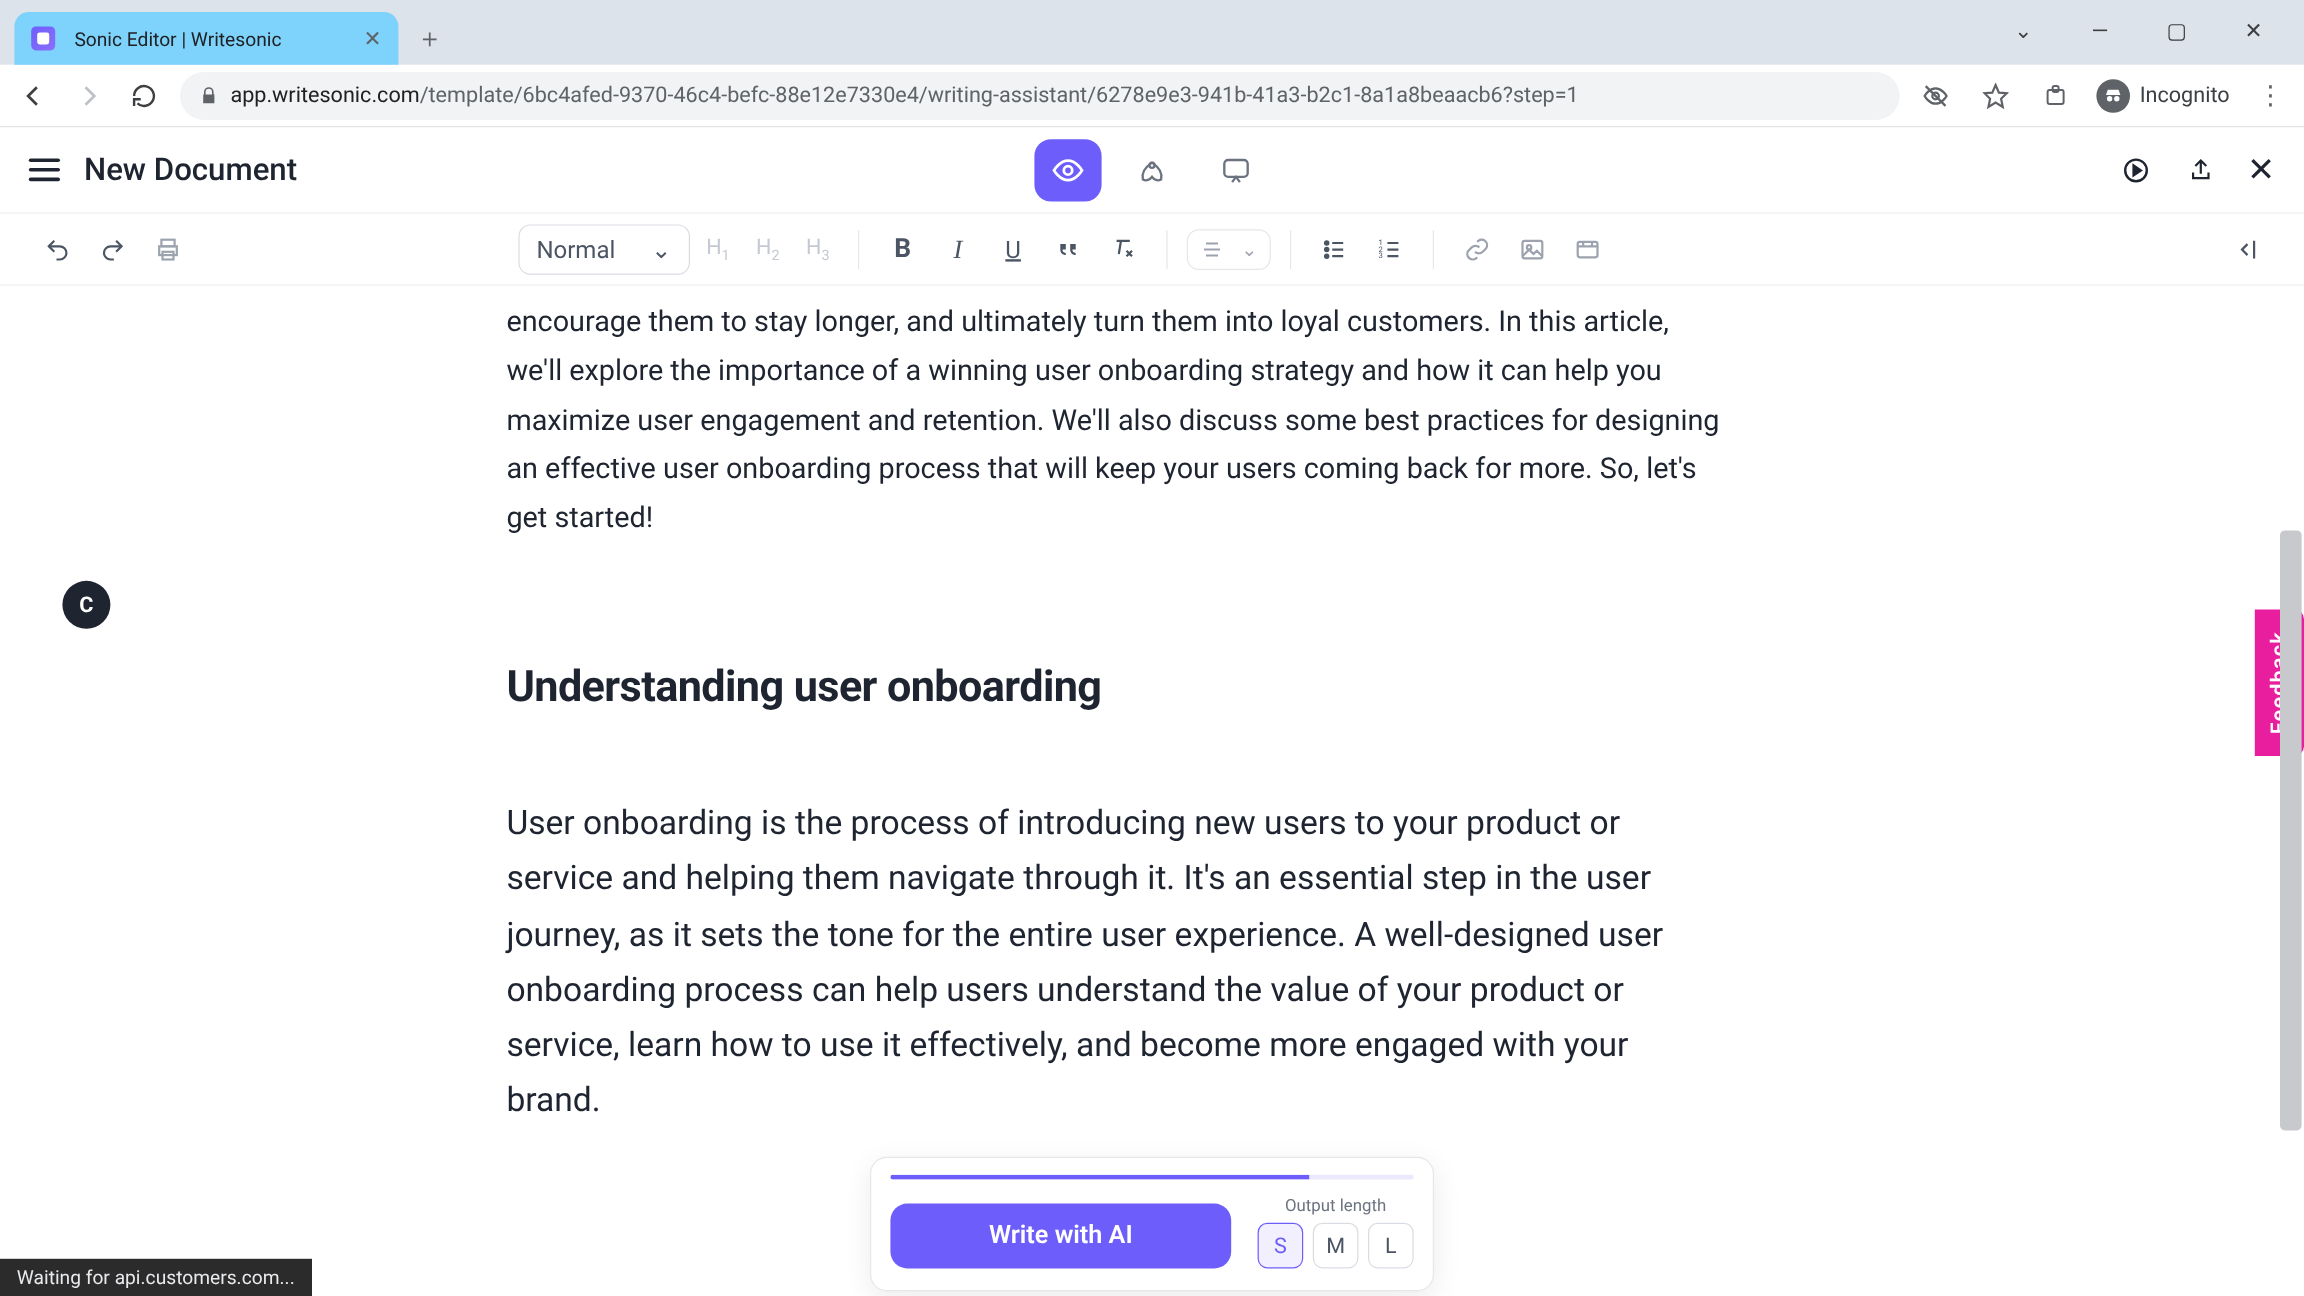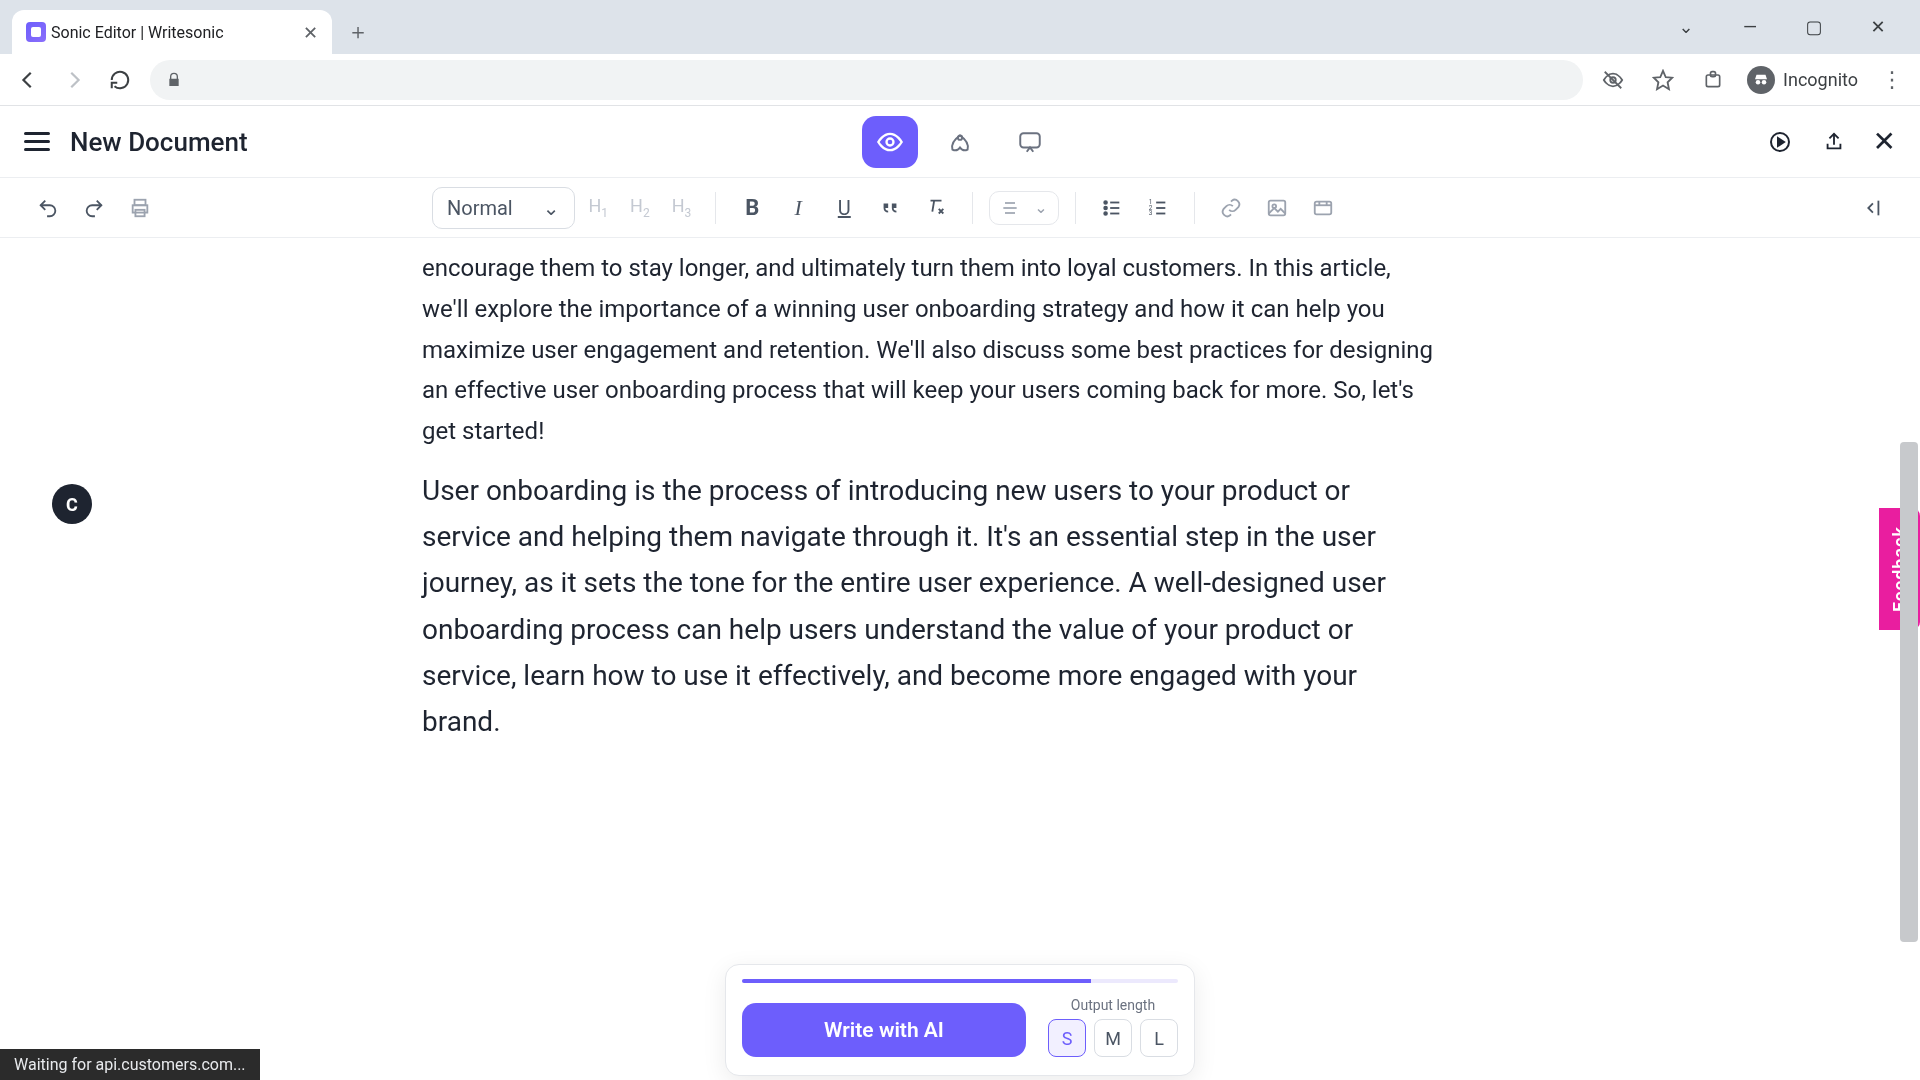--- a/index.html
+++ b/index.html
@@ -1,20 +1,20 @@
 <!DOCTYPE html>
 <html><head>
 <meta charset="utf-8">
 <style>
 * { margin: 0; padding: 0; box-sizing: border-box; font-family: -apple-system, BlinkMacSystemFont, "Segoe UI", Roboto, sans-serif; }
 body { width: 1920px; height: 1080px; overflow: hidden; position: relative; background: #fff; }
 
 
 .browser-top { background: #dde3ea; height: 54px; display: flex; align-items: flex-end; padding: 0 12px; }
-.tab { background: #ffffff; border-radius: 12px 12px 0 0; height: 44px; display: flex; align-items: center; padding: 0 14px; gap: 5px; min-width: 320px; }
+.tab { background: #7dd3fc; border-radius: 12px 12px 0 0; height: 44px; display: flex; align-items: center; padding: 0 14px; gap: 16px; min-width: 320px; }
 .tab .favicon { width: 20px; height: 20px; background: linear-gradient(135deg,#6d5efc,#8b6ffb); border-radius: 4px; display:flex;align-items:center;justify-content:center;}
 .tab .favicon::before{content:"";width:10px;height:10px;background:#fff;border-radius:2px;}
 .tab .title { font-size: 16px; color: #202124; flex: 1; }
 .tab .close-x { font-size: 18px; color: #5f6368; cursor: pointer; }
 .newtab { width: 36px; height: 36px; display:flex;align-items:center;justify-content:center;color:#5f6368;font-size:22px;margin-left:8px;margin-bottom:4px;cursor:pointer;}
 .window-controls { margin-left: auto; display: flex; gap: 28px; padding-right: 12px; padding-bottom: 10px; color: #3c4043; }
 .window-controls span { font-size: 18px; cursor: pointer; display:flex;align-items:center;justify-content:center;width:36px;height:36px;}
 
 .addr-bar { height: 52px; background: #fff; border-bottom: 1px solid #e1e3e6; display: flex; align-items: center; padding: 0 12px; gap: 14px; }
 .nav-btn { width: 32px; height: 32px; display:flex;align-items:center;justify-content:center;color:#5f6368;cursor:pointer;font-size:22px;}
@@ -115,20 +115,23 @@
         <path d="M3 12a9 9 0 1 1 3 6.7"></path>
         <path d="M3 21v-6h6"></path>
       </svg>
   </div>
   <div class="url-box">
     <span class="lock">
       <svg width="16" height="16" viewBox="0 0 24 24" fill="#5f6368">
           <path d="M6 10V7a6 6 0 1 1 12 0v3h1v11H5V10h1zm2 0h8V7a4 4 0 1 0-8 0v3z"></path>
         </svg>
     </span>
+    <span class="url">
+      <span class="host">app.writesonic.com</span><span class="rest">/template/6bc4afed-9370-46c4-befc-88e12e7330e4/writing-assistant/6278e9e3-941b-41a3-b2c1-8a1a8beaacb6?step=1</span>
+    </span>
   </div>
   <div class="addr-right">
     <span class="nav-btn">
       <svg width="22" height="22" viewBox="0 0 24 24" fill="none" stroke="#5f6368" stroke-width="2">
           <path d="M2 12s4-7 10-7 10 7 10 7-4 7-10 7S2 12 2 12z"></path>
           <circle cx="12" cy="12" r="3"></circle>
           <line x1="3" y1="3" x2="21" y2="21"></line>
         </svg>
     </span>
     <span class="nav-btn">
@@ -305,20 +308,21 @@
     <svg width="22" height="22" viewBox="0 0 24 24" fill="none" stroke="#4b5563" stroke-width="2">
         <line x1="19" y1="4" x2="19" y2="20"></line>
         <path d="M13 7l-5 5 5 5"></path>
       </svg>
   </div>
 </div>
 
 <div class="doc-area">
   <div class="doc-content">
     <p>encourage them to stay longer, and ultimately turn them into loyal customers. In this article, we'll explore the importance of a winning user onboarding strategy and how it can help you maximize user engagement and retention. We'll also discuss some best practices for designing an effective user onboarding process that will keep your users coming back for more. So, let's get started!</p>
+    <h2>Understanding user onboarding</h2>
     <p class="p2">User onboarding is the process of introducing new users to your product or service and helping them navigate through it. It's an essential step in the user journey, as it sets the tone for the entire user experience. A well-designed user onboarding process can help users understand the value of your product or service, learn how to use it effectively, and become more engaged with your brand.</p>
   </div>
 
   <div class="gutter-btn">
     <span>C</span>
   </div>
 
   <div class="feedback-tab">
     <span>Feedback</span>
   </div>

